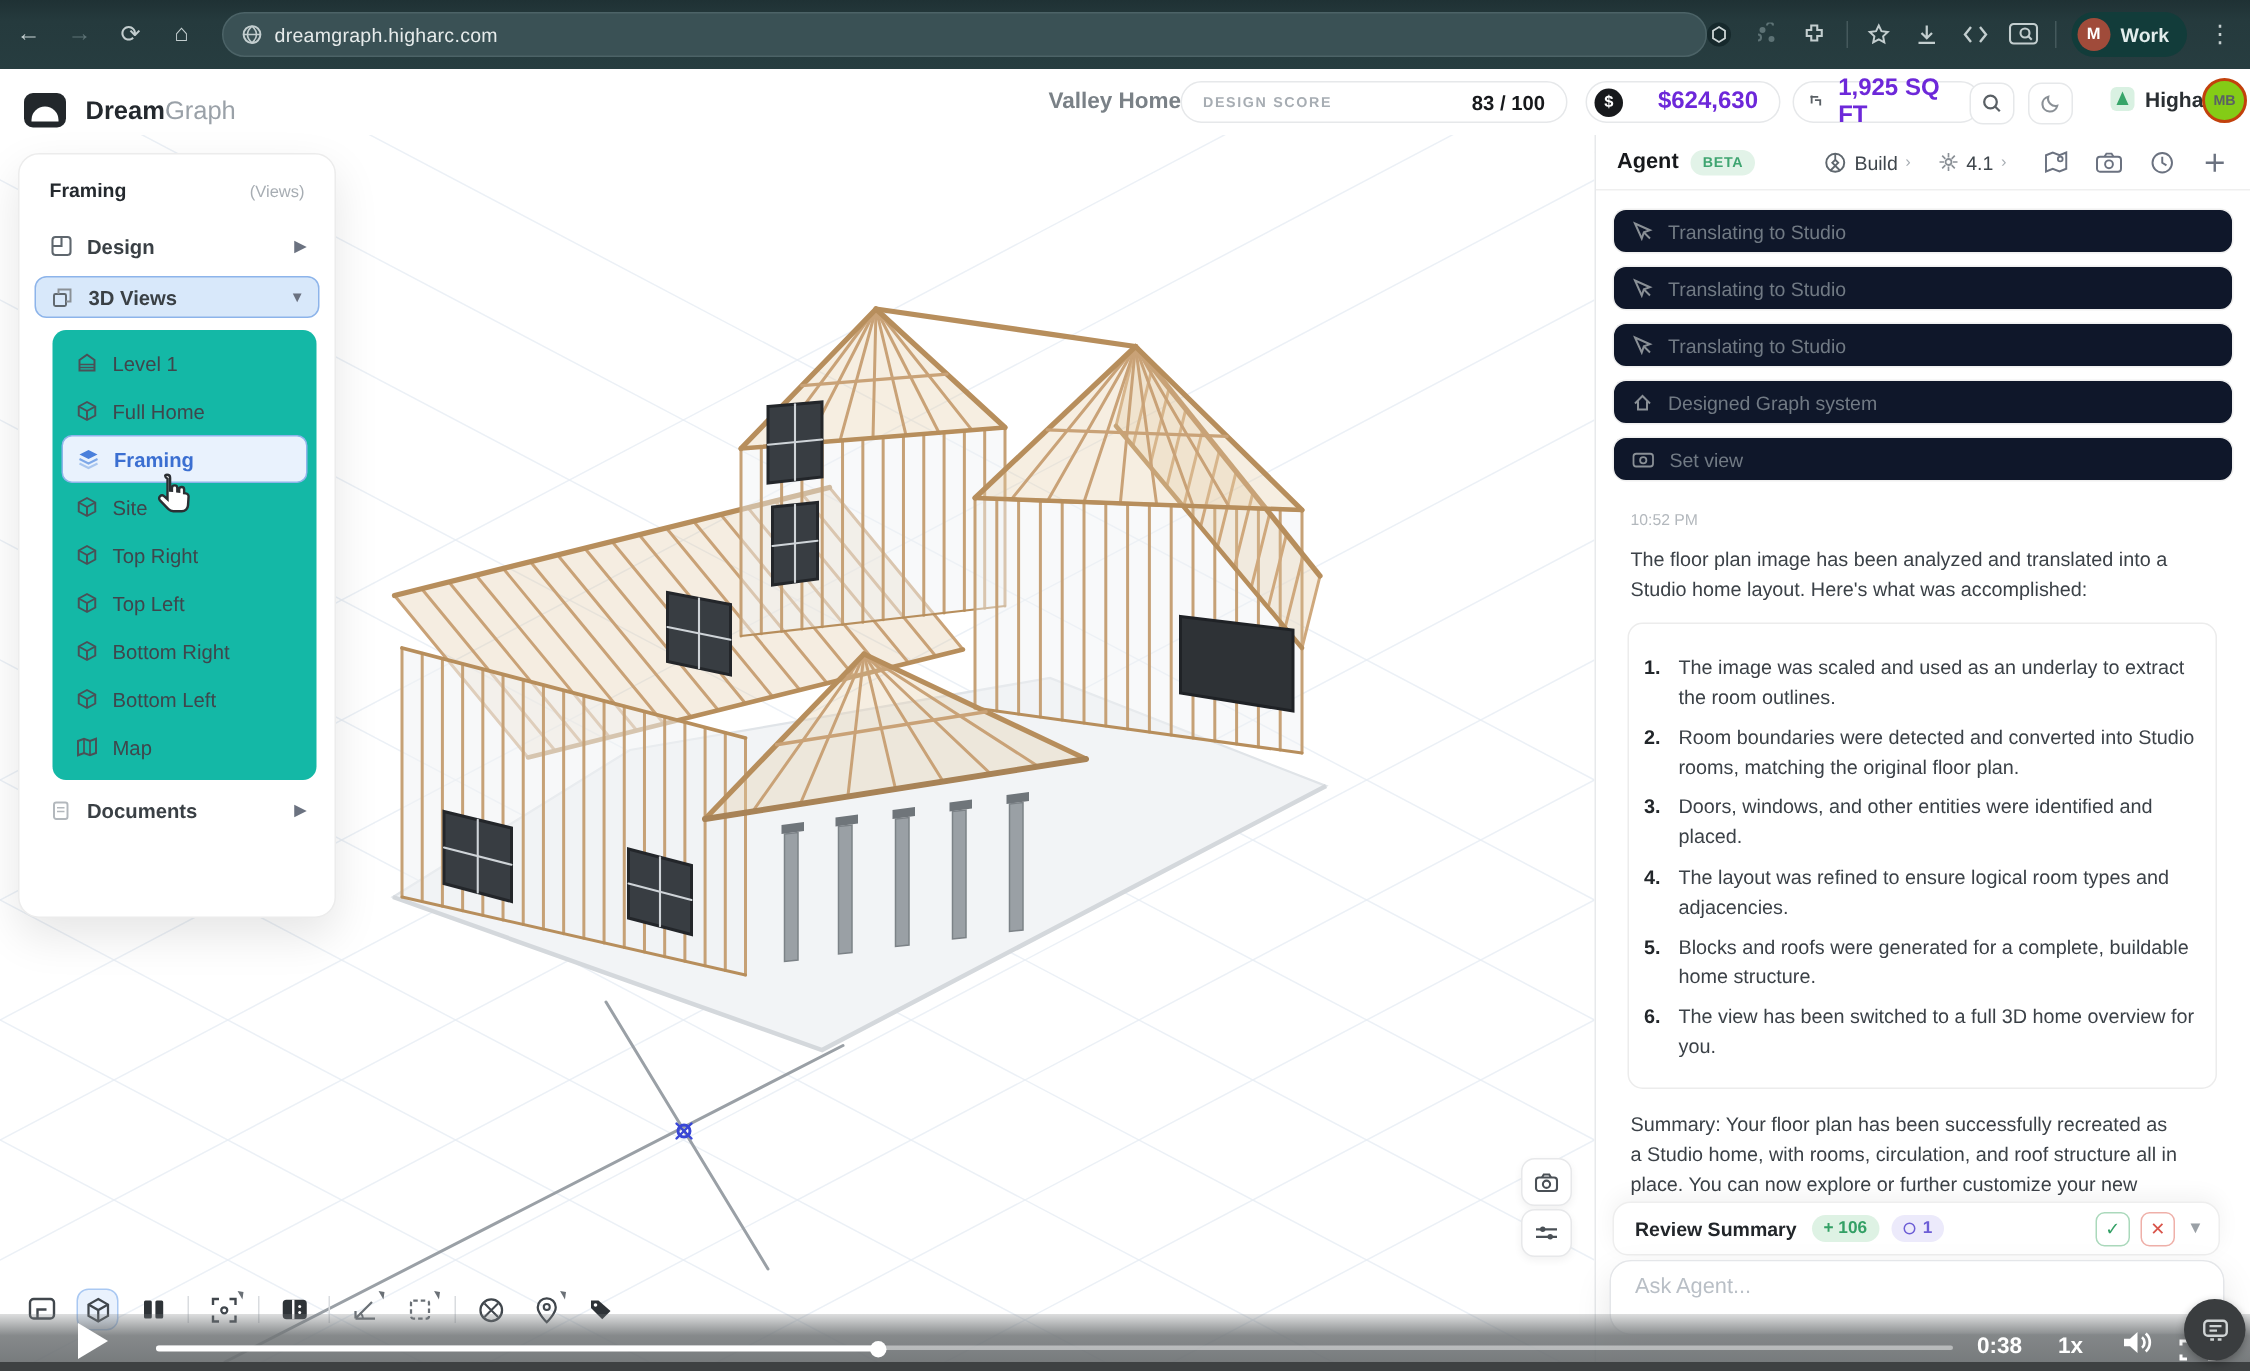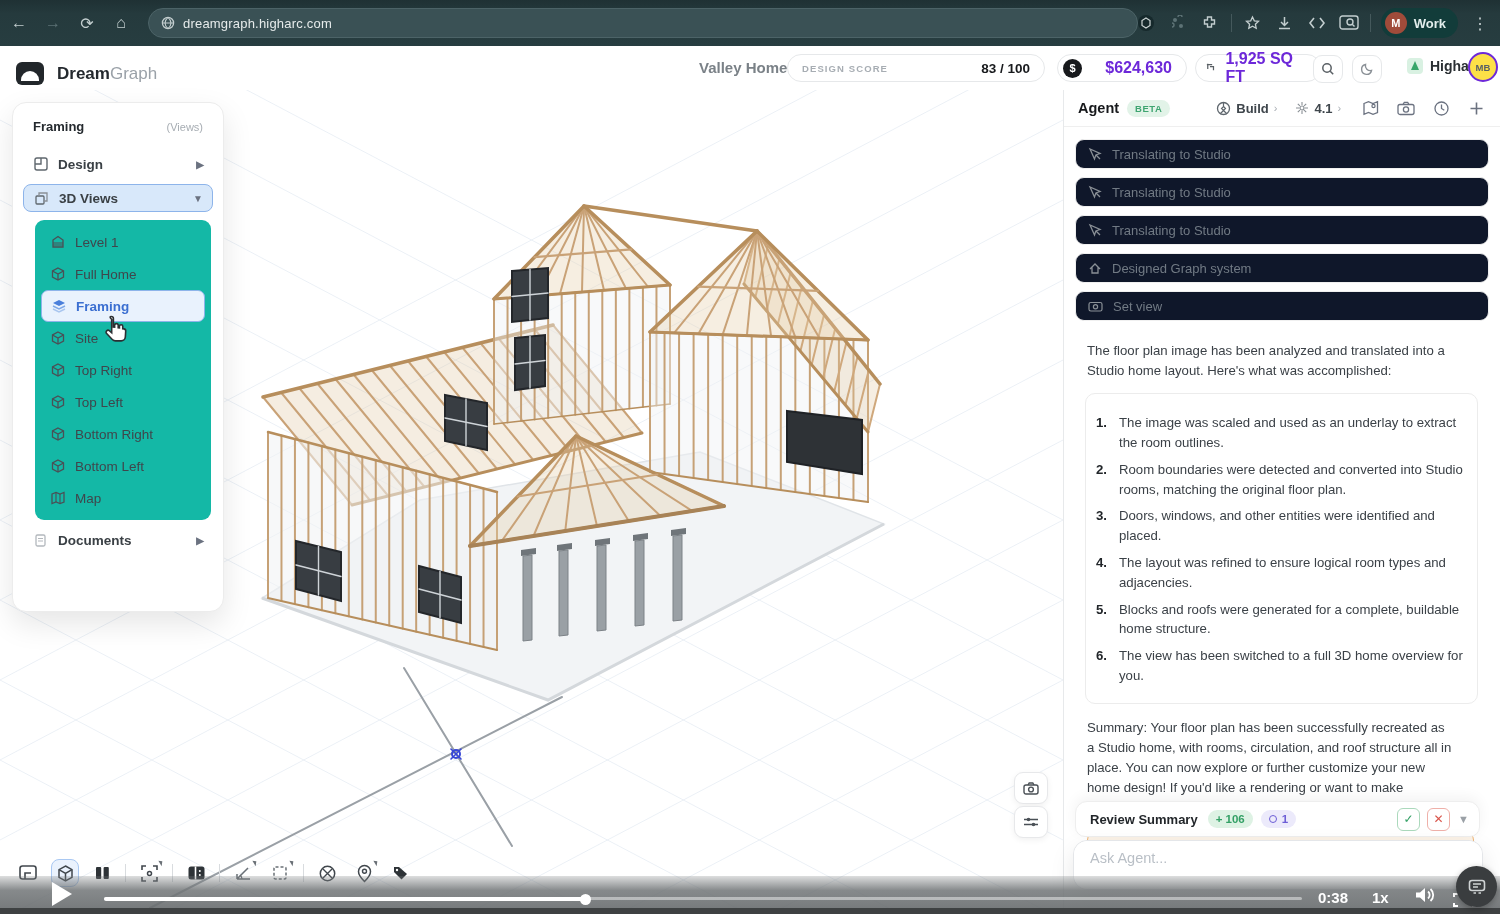--- a/index.html
+++ b/index.html
@@ -48,21 +48,21 @@
                      font-size:11px; font-weight:bold; display:flex; align-items:center; justify-content:center; }
   .hpill .hv { font-size:16px; font-weight:bold; color:#6d28d9; }
   .sqbtn { position:absolute; top:9px; width:30px; height:28px; border:1px solid #e6e8ea; border-radius:9px;
            background:#fff; display:flex; align-items:center; justify-content:center; cursor:pointer; }
   .org { position:absolute; left:1407px; top:12px; display:flex; align-items:center; gap:7px; }
   .org .org-ic { width:16px; height:16px; background:#d9f1e2; border-radius:4px; position:relative; }
   .org .org-ic::after { content:""; position:absolute; left:4px; top:3px; width:0; height:0;
         border-left:4px solid transparent; border-right:4px solid transparent; border-bottom:9px solid #37a569; }
   .org .org-nm { font-size:14px; font-weight:bold; color:#2a2f33; }
   .avatar { position:absolute; left:1468px; top:6px; width:30px; height:30px; border-radius:50%;
-            border:2px solid #6d28d9; background:#fde047; color:#5a6065; font-size:9.5px; font-weight:bold;
+            border:2px solid #c2410c; background:#84cc16; color:#5a6065; font-size:9.5px; font-weight:bold;
             display:flex; align-items:center; justify-content:center; cursor:pointer; }
 
   
   .sidebar { position:absolute; left:12px; top:102px; width:212px; height:510px; background:#fff;
              border:1px solid #ececec; border-radius:14px; box-shadow:0 12px 30px rgba(0,0,0,.10);
              padding:16px 10px 10px 10px; z-index:5; }
   .sb-head { display:flex; align-items:baseline; padding:0 10px 10px 10px; }
   .sb-title { font-size:13px; font-weight:bold; color:#24292e; }
   .sb-views { margin-left:auto; font-size:11px; color:#a7adb3; }
   .sb-row { height:28px; display:flex; align-items:center; gap:9px; padding:0 9px; border-radius:8px;
@@ -92,21 +92,21 @@
            border-top:5px solid #6a7076; transform:rotate(8deg); }
 
   
   .agent { position:absolute; left:1063px; top:90px; width:437px; height:824px; background:#fff;
            border-left:1px solid #e7e9eb; }
   .ag-head { height:37px; display:flex; align-items:center; padding:0 14px; border-bottom:1px solid #efefef; }
   .ag-title { font-size:14.5px; font-weight:bold; color:#17191c; }
   .beta { margin-left:8px; background:#e2f3e8; color:#3fa571; font-size:9.5px; font-weight:bold;
           letter-spacing:.5px; padding:3px 8px; border-radius:9px; }
   .ag-mid { display:flex; align-items:center; gap:5px; margin-left:46px; cursor:pointer; }
-  .ag-mid .lbl { font-size:13px; font-weight:700; color:#3f464c; }
+  .ag-mid .lbl { font-size:13px; font-weight:400; color:#3f464c; }
   .ag-mid .gt { color:#a7adb3; font-size:11px; }
   .ag-icons { margin-left:auto; display:flex; align-items:center; gap:15px; }
   .ag-ic { width:20px; height:20px; display:flex; align-items:center; justify-content:center; cursor:pointer; }
   .cards { padding:12px 11px 2px 11px; }
   .card { height:30px; background:#0f172a; border:1px solid #f0f0f0; border-radius:9px; margin-bottom:8px;
           display:flex; align-items:center; gap:10px; padding:0 12px; cursor:pointer; }
   .card .clb { font-size:13px; color:#717a84; }
   .tstamp { font-size:10.5px; color:#b3b8bd; padding:10px 0 0 23px; }
   .msg { padding:10px 48px 0 23px; font-size:13.2px; color:#3b4147; line-height:1.52; }
   .steps-card { margin:12px 22px 0 21px; border:1px solid #ececec; border-radius:10px; background:#fff;
@@ -748,20 +748,21 @@
       </div>
       <div class="card">
         <svg width="15" height="12" viewBox="0 0 15 12">
             <rect x="1" y="2.5" width="13" height="8.5" rx="1.8" fill="none" stroke="#8a9096" stroke-width="1.2"></rect>
             <circle cx="7.5" cy="6.8" r="2.1" fill="none" stroke="#8a9096" stroke-width="1.2"></circle>
           </svg>
         <span class="clb">Set view</span>
       </div>
     </div>
 
+    <div class="tstamp">10:52 PM</div>
     <div class="msg">The floor plan image has been analyzed and translated into a Studio home layout. Here's what was accomplished:</div>
 
     <div class="steps-card">
       <ol>
         <li>
             <span>The image was scaled and used as an underlay to extract the room outlines.</span>
           </li>
         <li>
             <span>Room boundaries were detected and converted into Studio rooms, matching the original floor plan.</span>
           </li>

